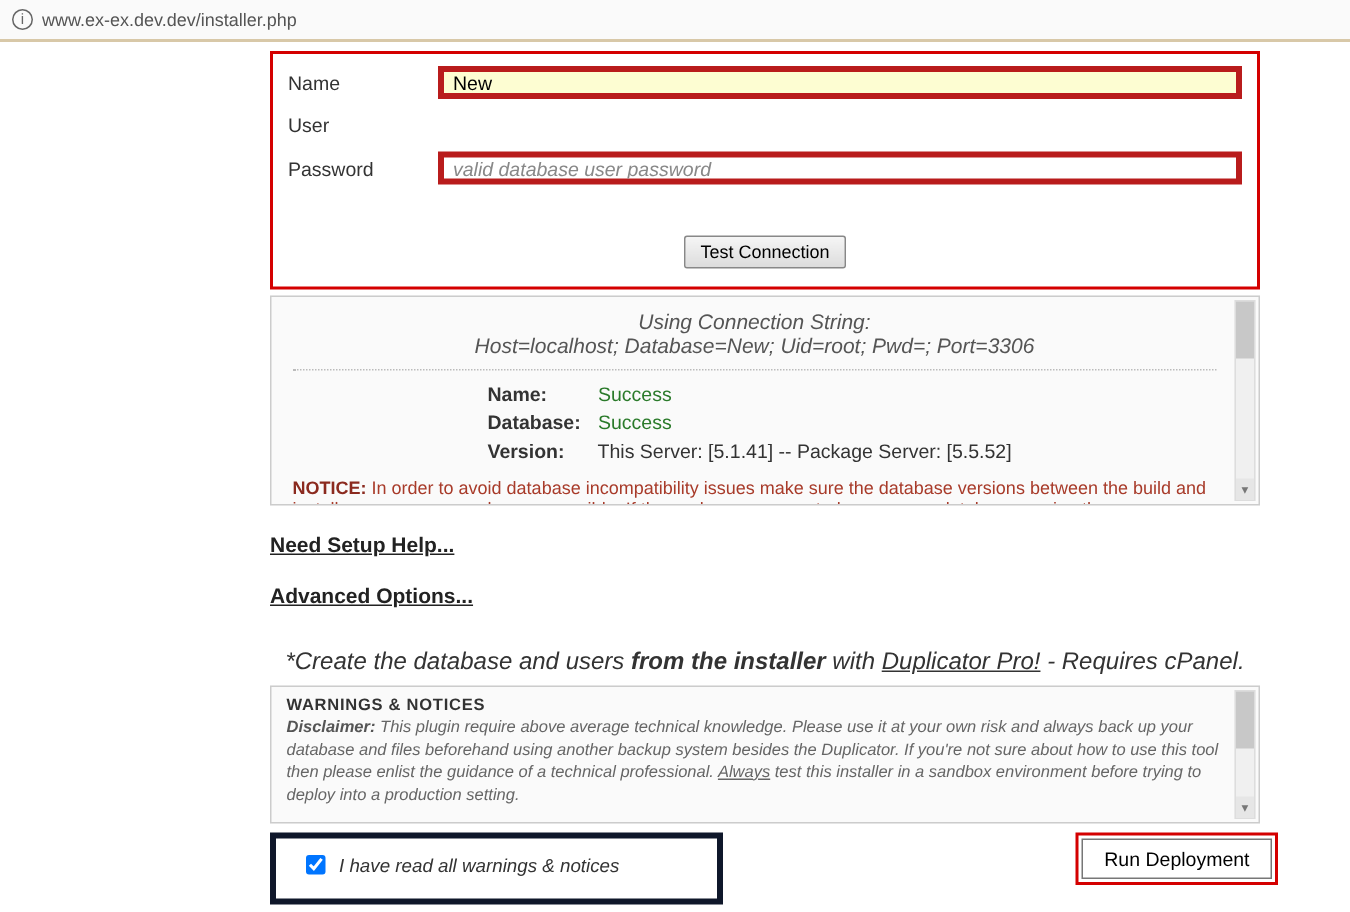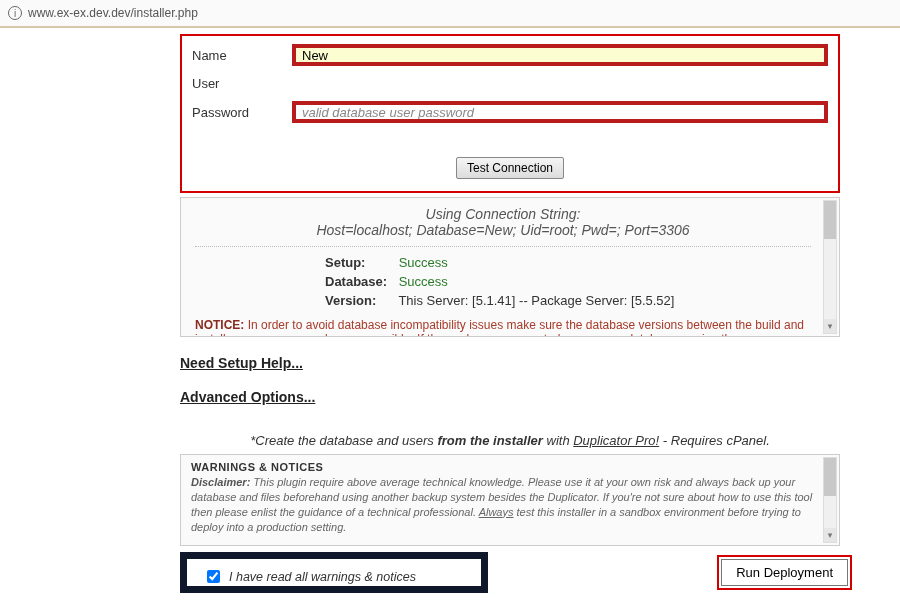--- a/index.html
+++ b/index.html
@@ -24,29 +24,29 @@
   .result-table { margin-left: 130px; }
   .result-table div { margin-bottom: 4px; font-size: 13px; }
   .rlabel { display: inline-block; width: 70px; font-weight: bold; color: #333; }
   .success { color: #2a7a2a; }
   .notice { color: #a83b2a; font-size: 12px; margin-top: 10px; }
   .notice .nb { color: #8b2a1f; font-weight: bold; }
   .scrollbar { position: absolute; right: 2px; top: 2px; bottom: 2px; width: 14px; background: #f0f0f0; border: 1px solid #ddd; }
   .scroll-thumb { position: absolute; top: 0; left: 0; right: 0; height: 38px; background: #c8c8c8; }
   .scroll-down { position: absolute; bottom: 0; left: 0; right: 0; height: 14px; background: #e6e6e6; text-align: center; font-size: 9px; color: #777; line-height: 14px; }
   .link-line { font-weight: bold; text-decoration: underline; font-size: 14px; color: #222; margin-top: 18px; margin-bottom: 10px; }
-  .create-note { text-align: center; font-style: italic; font-size: 13px; margin-top: 28px; margin-bottom: 6px; }
+  .create-note { text-align: center; font-style: italic; font-size: 16px; margin-top: 28px; margin-bottom: 6px; }
   .create-note b { font-style: italic; }
   .create-note .u { text-decoration: underline; }
   .warn-pane { border: 1px solid #ccc; background: #fafafa; padding: 6px 10px 6px 10px; font-size: 11px; position: relative; height: 92px; overflow: hidden; }
   .warn-title { font-weight: bold; letter-spacing: 0.5px; color: #333; font-size: 11px; }
   .warn-body { font-style: italic; color: #666; font-size: 11px; line-height: 1.35; margin-top: 2px; padding-right: 12px; }
   .warn-body b { color: #555; }
   .warn-body .ul { text-decoration: underline; }
-  .redbox2 { border: 7px solid #0f172a; display: inline-block; padding: 8px 65px 0 16px; margin-top: 6px; }
+  .redbox2 { border: 4px solid #0f172a; display: inline-block; padding: 8px 65px 13px 16px; margin-top: 6px; }
   .agree-row { font-style: italic; font-size: 12.5px; display: flex; align-items: center; gap: 6px; }
   .agree-row input { width: 13px; height: 13px; }
   .run-wrap { position: absolute; right: 48px; bottom: 18px; }
   .run-btn { border: 2px solid #d40000; padding: 2px; display: inline-block; }
   .run-btn button { background: #fff; border: 1px solid #777; padding: 5px 14px; font-size: 13px; cursor: pointer; }
 </style>
 </head>
 <body>
 
 <div class="browser-bar">
@@ -74,21 +74,21 @@
       </div>
     </div>
 
     <div class="result-pane">
       <div class="result-inner">
         <div class="conn-center">Using Connection String:</div>
         <div class="conn-center">Host=localhost; Database=New; Uid=root; Pwd=; Port=3306</div>
         <div class="dotted"></div>
         <div class="result-table">
           <div>
-            <span class="rlabel">Setup:</span>
+            <span class="rlabel">Name:</span>
             <span class="success">Success</span>
           </div>
           <div>
             <span class="rlabel">Database:</span>
             <span class="success">Success</span>
           </div>
           <div>
             <span class="rlabel">Version:</span>
             <span>This Server: [5.1.41] -- Package Server: [5.5.52]</span>
           </div>

